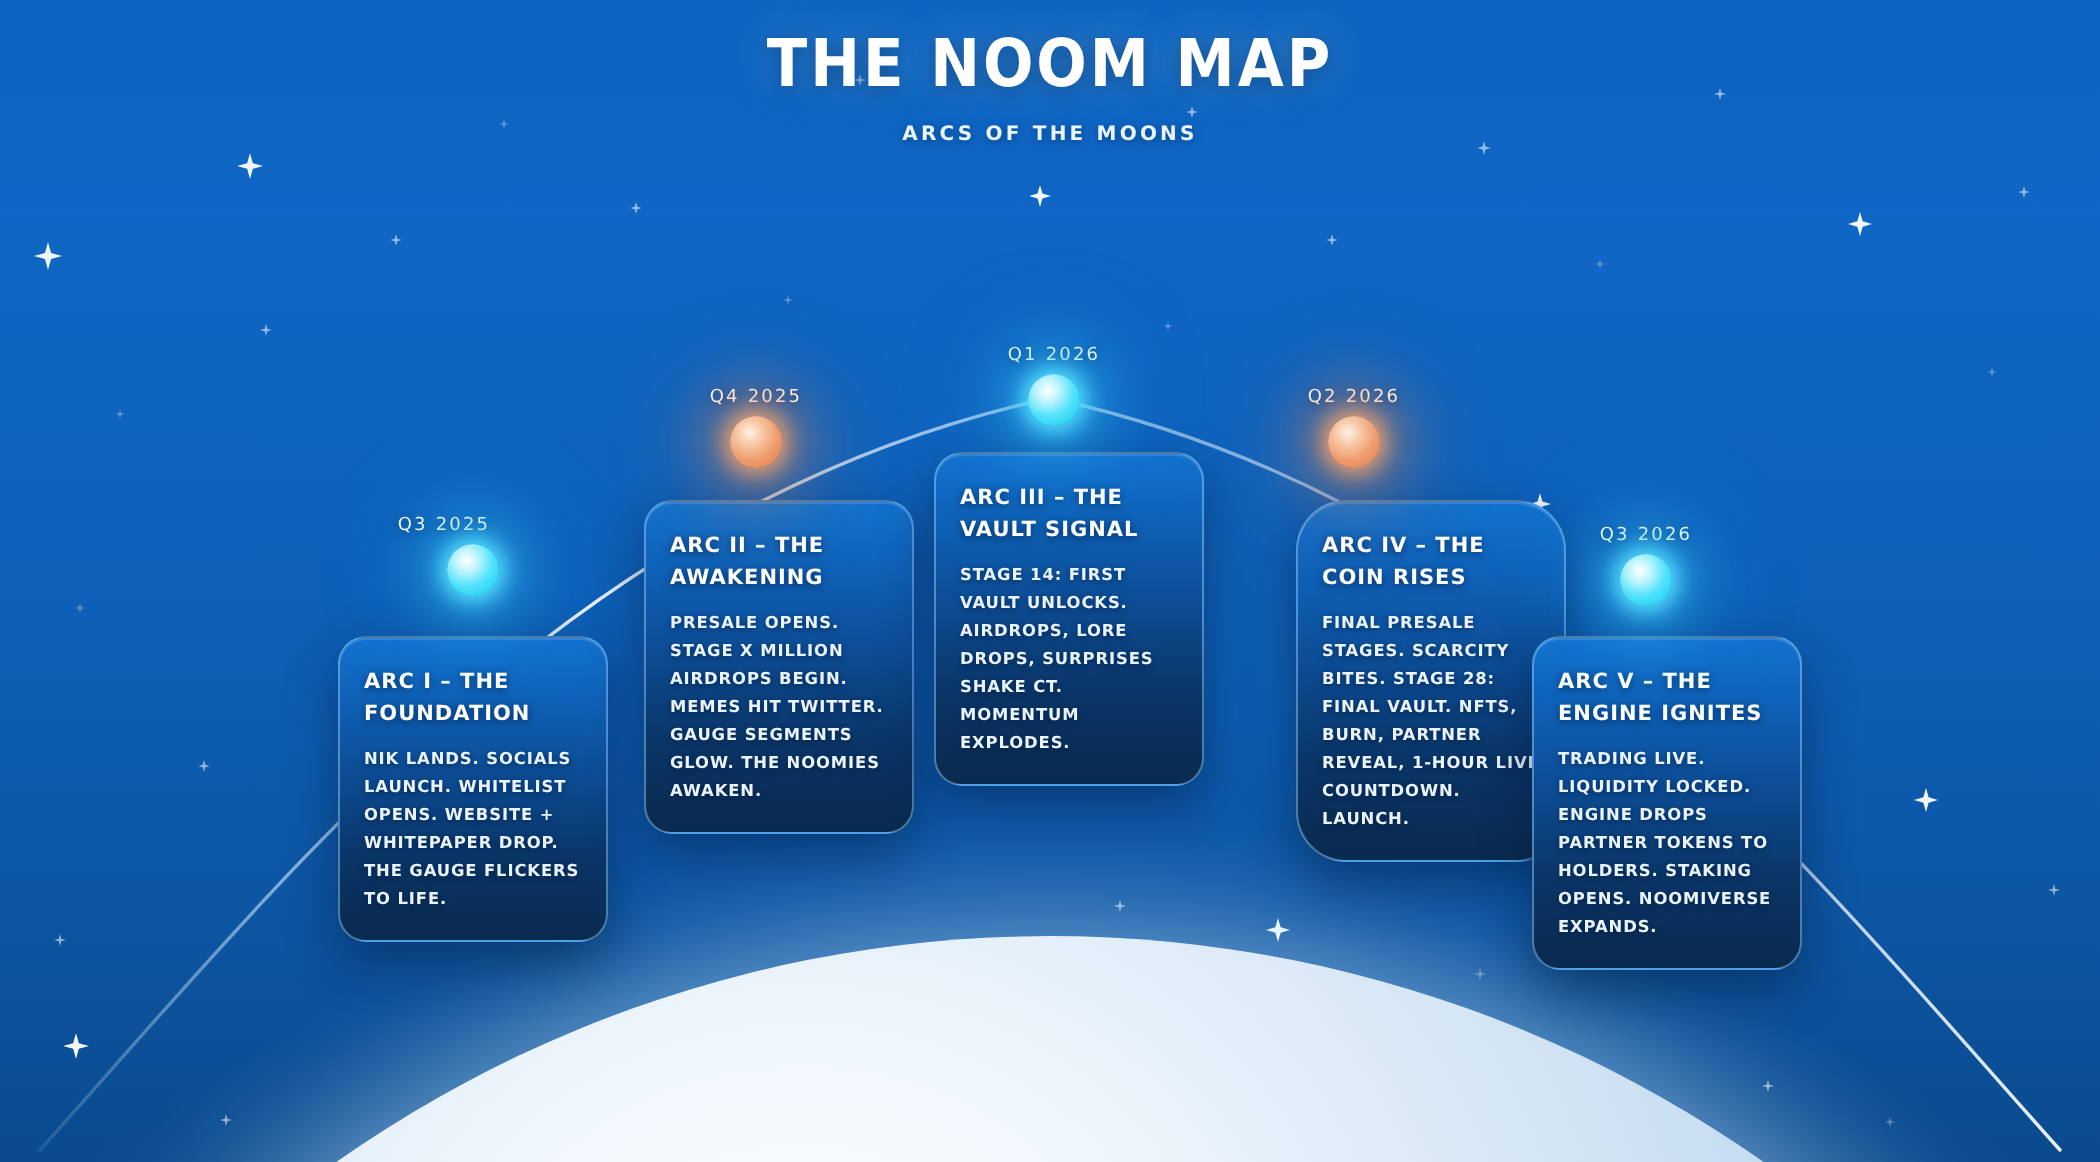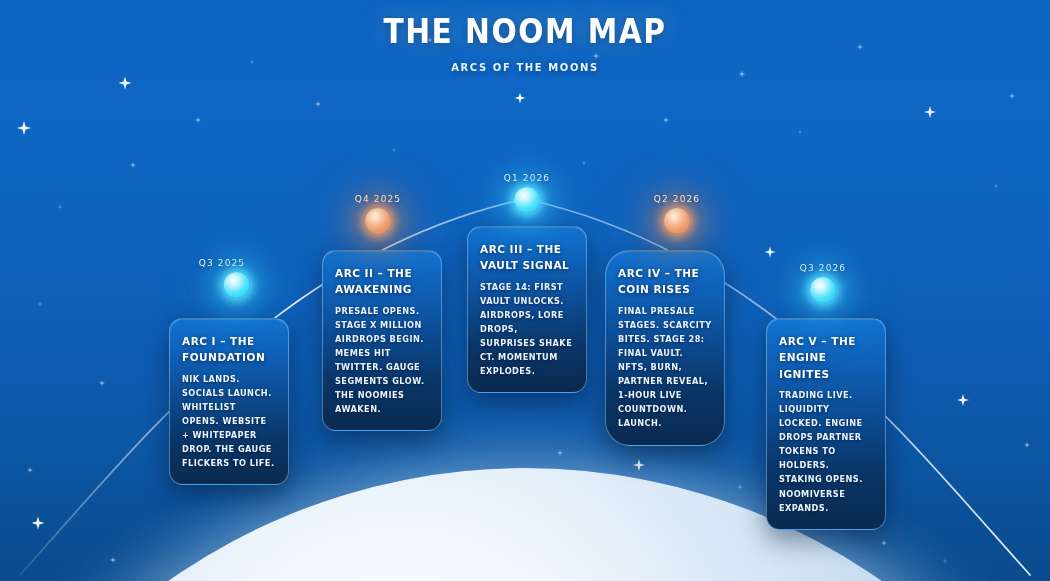--- a/index.html
+++ b/index.html
@@ -119,21 +119,21 @@
     letter-spacing:1.1px;
     color:#ffffff;
     text-transform:uppercase;
     text-shadow:0 1px 5px rgba(0,35,80,.8);
   }
 
   
   .card{
     position:absolute;
     z-index:4;
-    width:120px;
+    width:135px;
     padding:14px 12px 14px 12px;
     border-radius:14px;
     background:linear-gradient(180deg,
         #1272cf 0%,
         #0f60b6 22%,
         #0c4a90 48%,
         #0a3668 72%,
         #0a2a4f 100%);
     border:1px solid rgba(150,210,255,.48);
     box-shadow:
@@ -246,21 +246,21 @@
   <div class="card" style="left:322px; top:250px;">
     <div class="card-title">ARC II – THE AWAKENING</div>
     <div class="card-body">PRESALE OPENS. STAGE X MILLION AIRDROPS BEGIN. MEMES HIT TWITTER. GAUGE SEGMENTS GLOW. THE NOOMIES AWAKEN.</div>
   </div>
 
   <div class="card" style="left:467px; top:226px;">
     <div class="card-title">ARC III – THE VAULT SIGNAL</div>
     <div class="card-body">STAGE 14: FIRST VAULT UNLOCKS. AIRDROPS, LORE DROPS, SURPRISES SHAKE CT. MOMENTUM EXPLODES.</div>
   </div>
 
-  <div class="card" style="left:605px; top:250px;border-radius:25px;">
+  <div class="card" style="left:648px; top:250px;border-radius:25px;">
     <div class="card-title">ARC IV – THE COIN RISES</div>
     <div class="card-body">FINAL PRESALE STAGES. SCARCITY BITES. STAGE 28: FINAL VAULT. NFTS, BURN, PARTNER REVEAL, 1-HOUR LIVE COUNTDOWN. LAUNCH.</div>
   </div>
 
   <div class="card" style="left:766px; top:318px;">
     <div class="card-title">ARC V – THE ENGINE IGNITES</div>
     <div class="card-body">TRADING LIVE. LIQUIDITY LOCKED. ENGINE DROPS PARTNER TOKENS TO HOLDERS. STAKING OPENS. NOOMIVERSE EXPANDS.</div>
   </div>
 
   <div class="header">

